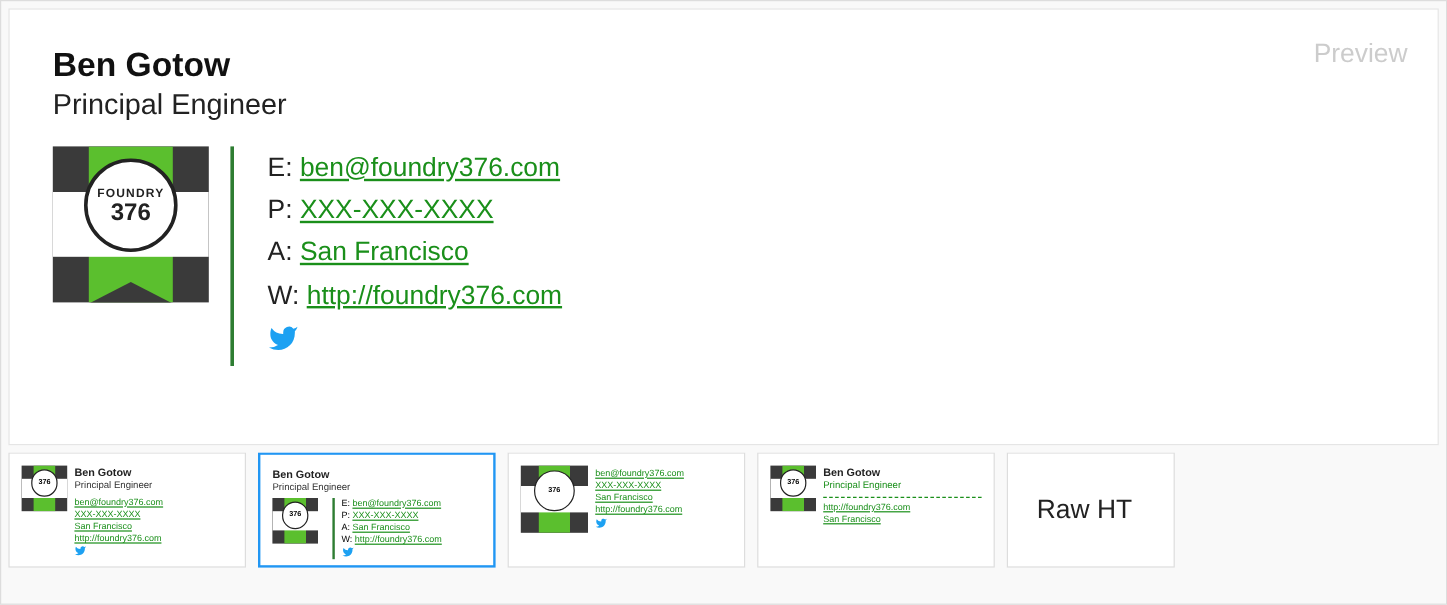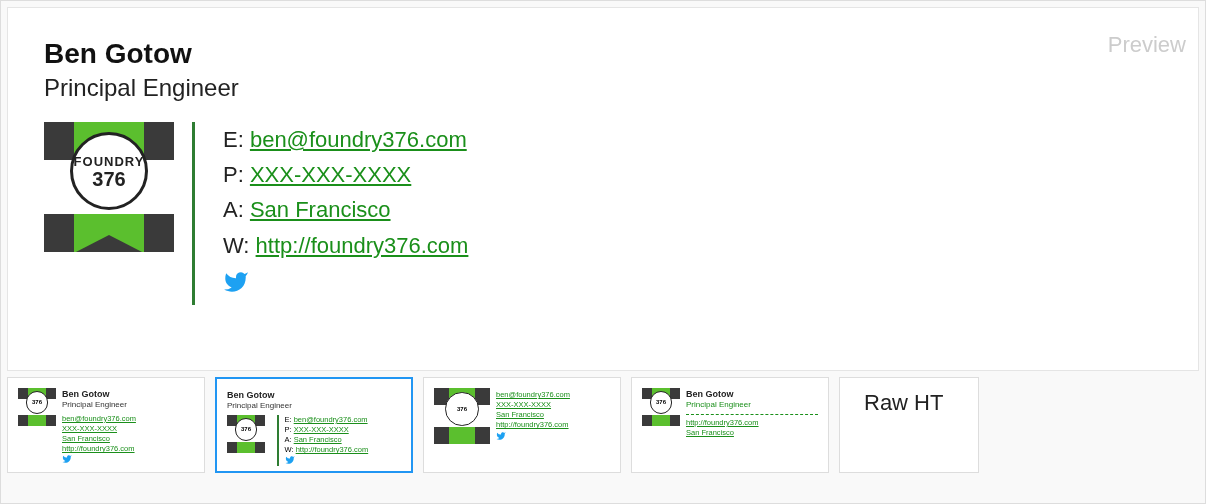--- a/index.html
+++ b/index.html
@@ -23,21 +23,21 @@
     background: #fff;
     border: 1px solid #e5e5e5;
     margin: 6px;
     padding: 30px 36px 30px 36px;
     height: 364px;
     position: relative;
   }
   .preview-label {
     position: absolute;
     top: 24px;
-    right: 12px;
+    right: 25px;
     color: #ccc;
     font-size: 22px;
     font-weight: 400;
   }
   .sig-name {
     font-size: 28px;
     font-weight: 700;
     color: #111;
     margin-bottom: 4px;
   }
@@ -79,21 +79,21 @@
   .sig-logo .badge {
     position: absolute;
     top: 10px; left: 26px;
     width: 78px; height: 78px;
     background: #fff;
     border-radius: 50%;
     border: 3px solid #222;
     display:flex; flex-direction:column; align-items:center; justify-content:center;
     font-weight:700; color:#222;
   }
-  .sig-logo .badge .t1 { font-size:13px; letter-spacing:1px; }
+  .sig-logo .badge .t1 { font-size:10px; letter-spacing:1px; }
   .sig-logo .badge .t2 { font-size:20px; line-height:1; }
   .sig-divider {
     width: 3px;
     background: #2e7d32;
     margin-right: 28px;
     flex-shrink: 0;
     align-self: stretch;
     min-height: 180px;
   }
   .sig-details {
@@ -150,21 +150,21 @@
   .thumb .t-logo.big { width:56px; height:56px; }
   .thumb .t-logo .gb { position:absolute; top:0; left:26%; width:48%; height:100%; background:#5bbf2e; }
   .thumb .t-logo .wh { position:absolute; top:30%; left:0; width:100%; height:40%; background:#fff; }
   .thumb .t-logo .bd { position:absolute; top:8%; left:20%; width:60%; height:60%; background:#fff; border-radius:50%; border:1.5px solid #222; font-size:6px; display:flex;align-items:center;justify-content:center;font-weight:700;}
   .thumb .t-divider-v { width:1.5px; background:#2e7d32; margin:0 6px; align-self:stretch; }
   .thumb .t-divider-h { height:1px; border-top:1px dashed #1a8f1a; margin:2px 0 3px 0; }
   .thumb .t-links { font-size:7.5px; }
   .thumb .t-twitter { color:#1da1f2; }
   .thumb .t-twitter svg { width:10px; height:10px; vertical-align:middle; }
   .thumb.raw {
-    display:flex; align-items:flex-start; justify-content:flex-start;
+    display:flex; align-items:center; justify-content:flex-start;
     font-size:22px; color:#222; padding-left:24px;
     width:140px;
   }
 </style>
 </head>
 <body>
 
 <div class="outer">
 
   <div class="preview-panel">

